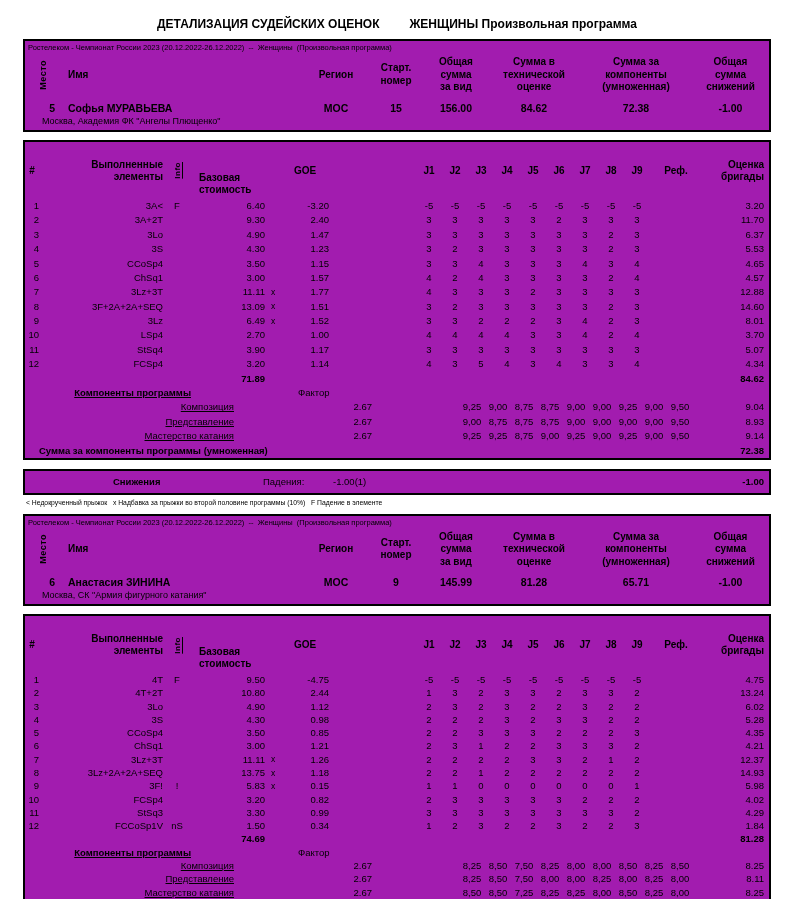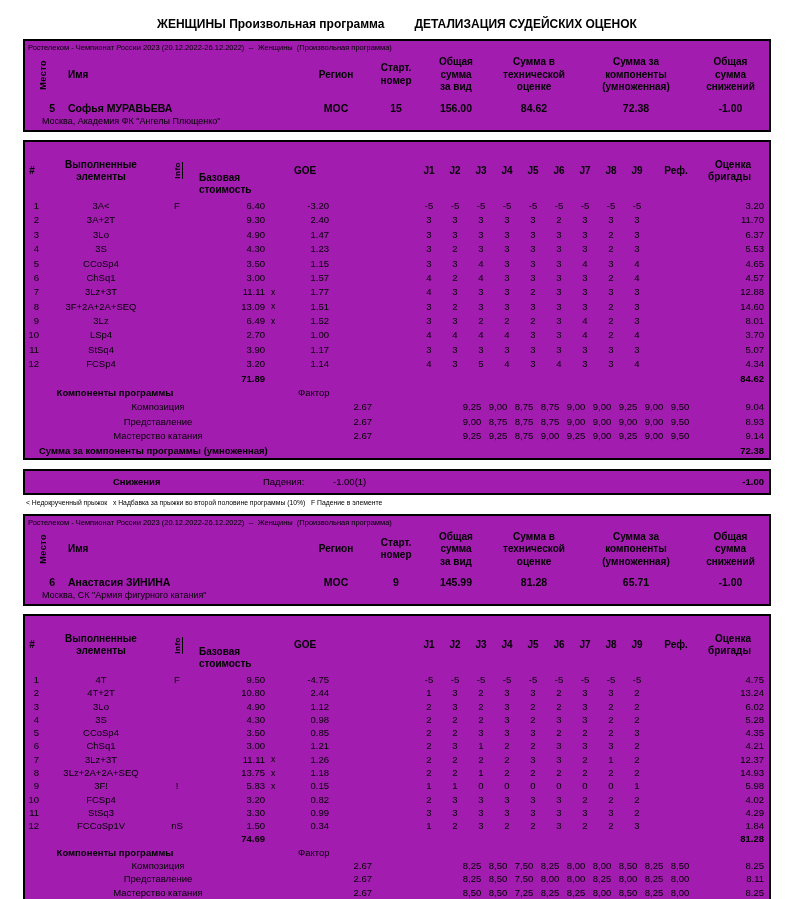--- a/index.html
+++ b/index.html
@@ -28,59 +28,59 @@
   .club-row { font-size:9px; padding:2px 0 4px 17px; }
 
   
   .el-box { margin-top:8px; }
   .el-grid { display:grid;
     grid-template-columns:14px 124px 28px 74px 16px 48px 87px repeat(9,26px) 52px 1fr;
     align-items:center; }
   .el-head { padding:4px 0 3px 0; }
   .el-head .h { font-weight:bold; font-size:10px; line-height:1.2; white-space:pre-line; }
   .c-num { text-align:center; }
-  .c-name { text-align:center; padding-left:0; }
+  .c-name { text-align:right; padding-left:0; }
   .c-info { text-align:center; }
   .c-base { text-align:right; }
   .c-x { text-align:center; font-size:8.5px; }
   .c-goe { text-align:right; }
   .c-j { text-align:center; }
   .c-ref { text-align:center; }
   .c-score { text-align:right; padding-right:5px; }
   .h-base { padding-left:8px; text-align:left;margin-top:26px; }
   .h-goe { text-align:center; }
-  .h-score { text-align:right; padding-right:18px; }
+  .h-score { text-align:right; padding-right:5px; }
   .el-row { font-size:9.5px; }
   .s1 .el-row { height:14.4px; }
   .s2 .el-row { height:13.3px; }
   .el-row > div { line-height:1; }
   .row-num { text-align:right; }
   .totals-row { font-weight:bold; font-size:9.5px; }
   .comp-title-row { font-weight:bold; font-size:9.5px; }
   .factor-lbl { font-weight:normal; text-align:left; padding-left:17px; }
   .comp-row { font-size:9.5px;padding-left:43px; }
   .comp-sum-row { font-weight:bold; font-size:9.5px; }
   .comp-sum-row .lbl { grid-column:2 / 8; }
-  .span-name { grid-column:2 / 4; }
+  .span-name { grid-column:2 / 4;text-decoration:underline; }
 
   
   .ded-box { margin-top:9px; }
   .ded-grid { display:grid; grid-template-columns:88px 150px 70px 1fr 80px;
     align-items:center; height:22px; font-size:9.5px; }
   .ded-lbl { font-weight:bold; grid-column:2; }
   .ded-total { font-weight:bold; text-align:right; padding-right:5px; }
   .footnote { font-size:6.8px; margin-top:4px; margin-left:3px; white-space:pre-wrap; }
 </style>
 </head>
 <body>
 
 <div class="page">
   <div class="subtitle">
+    <span>ДЕТАЛИЗАЦИЯ СУДЕЙСКИХ ОЦЕНОК</span>
     <span>ЖЕНЩИНЫ Произвольная программа</span>
-    <span>ДЕТАЛИЗАЦИЯ СУДЕЙСКИХ ОЦЕНОК</span>
   </div>
   <div id="sections-root">
   <div class="section s1">
     <div class="box">
       <div class="event-line">Ростелеком - Чемпионат России 2023 (20.12.2022-26.12.2022)  --  Женщины  (Произвольная программа)</div>
       <div class="hdr-grid">
         <div class="vert">Место</div>
         <div class="h h-name">Имя</div>
         <div class="h">Регион</div>
         <div class="h">Старт.

